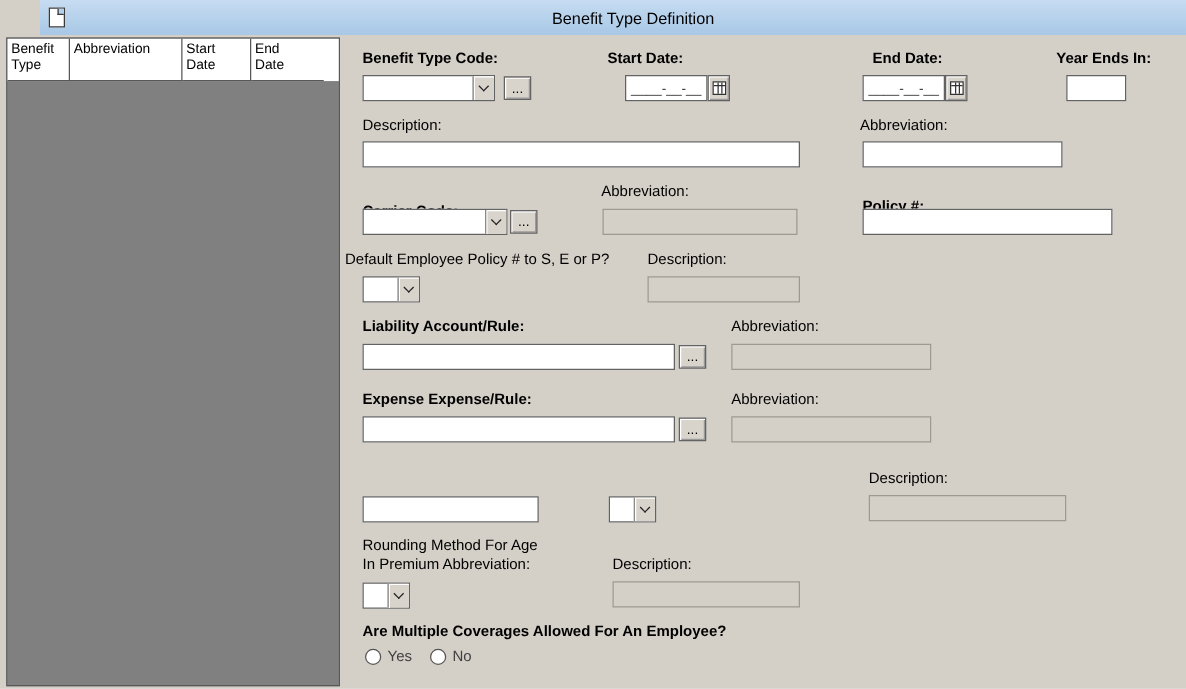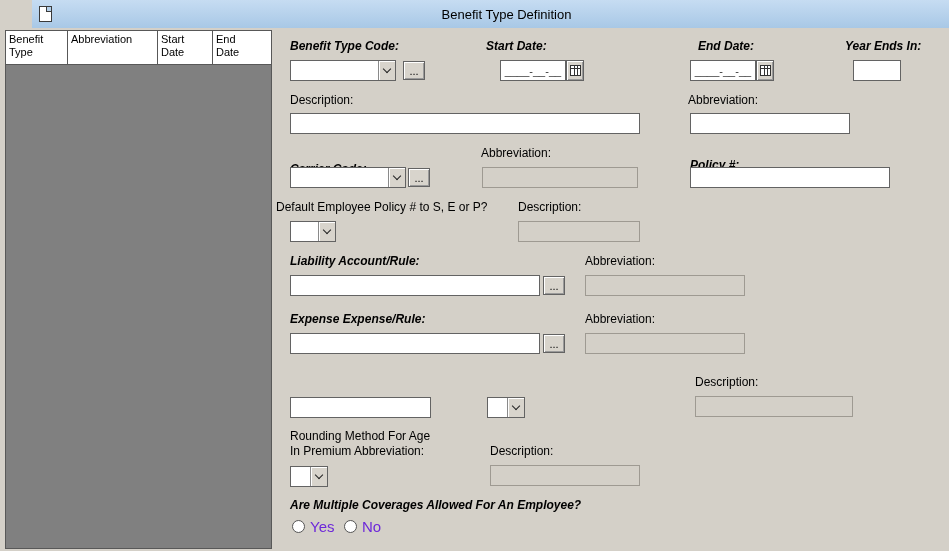--- a/index.html
+++ b/index.html
@@ -12,56 +12,56 @@
   .doc-icon::after{content:"";position:absolute;right:0;top:0;width:4px;height:4px;background:#b5d0ea;
     border-left:1px solid #3a3a3a;border-bottom:1px solid #3a3a3a;}
   .grid{position:absolute;left:5px;top:30px;width:267px;height:519px;background:#808080;
     border:1px solid #585858;box-sizing:border-box;display:flex;flex-direction:column;}
   .grid-header{display:flex;background:#fff;flex:0 0 34px;}
   .grid-header .cell{box-sizing:border-box;border-right:1px solid #585858;border-bottom:1px solid #585858;
     padding:2px 3px;font-size:11px;line-height:13px;height:34px;word-spacing:100px;overflow:hidden;color:#000;}
   .grid-header .cell:last-child{border-right:none;}
   .grid-body{flex:1;background:#808080;}
   .lbl{position:absolute;font-size:12px;line-height:14px;color:#000;white-space:nowrap;}
-  .b{font-weight:bold;font-style:italic;}
+  .b{font-weight:bold;}
   .tb{position:absolute;height:21px;background:#fff;border:1px solid #636363;box-sizing:border-box;
     font-family:inherit;font-size:12px;padding:0 3px;color:#222;}
   .tb.gray{background:#d4d0c8;border-color:#9e9a92;color:#444;}
   .combo{position:absolute;height:21px;background:#fff;border:1px solid #636363;box-sizing:border-box;display:flex;}
   .combo .val{flex:1;font-size:12px;padding:2px 3px;overflow:hidden;white-space:nowrap;}
   .combo .arrow{width:16px;background:#d8d4cc;border-left:1px solid #8a8a8a;display:flex;
     align-items:center;justify-content:center;box-shadow:inset 1px 1px 0 #fff;}
   .chev{width:5px;height:5px;border-right:1px solid #222;border-bottom:1px solid #222;
     transform:rotate(45deg);margin-top:-3px;}
   .pushbtn{position:absolute;box-sizing:border-box;background:#d8d4cc;border:1px solid #636363;
     box-shadow:inset 1px 1px 0 #fff, inset -1px -1px 0 #9a9a9a;font-size:11px;text-align:center;
     font-family:inherit;padding:0;cursor:default;color:#000;}
   .dots{width:22px;height:19px;line-height:14px;}
   .calbtn{width:18px;height:21px;display:flex;align-items:center;justify-content:center;}
   .cal-glyph{width:9px;height:9px;border:1px solid #333;background:
     linear-gradient(#333,#333) 0 2px/9px 1px no-repeat,
     linear-gradient(#333,#333) 3px 0/1px 9px no-repeat,
     linear-gradient(#333,#333) 6px 0/1px 9px no-repeat,#fff;}
-  .radio{position:absolute;display:flex;align-items:center;font-size:15px;color:#6d28d9;justify-content:space-between;}
+  .radio{position:absolute;display:flex;align-items:center;font-size:12px;color:#404040;justify-content:space-between;}
   .radio .circ{width:11px;height:11px;border-radius:50%;border:1px solid #555;background:#fff;margin-right:5px;}
   .datein{font-size:11px;text-align:center;color:#333;}
 </style>
 </head>
 <body>
 
 <div id="window">
 
   <div class="titlebar">
     <span class="doc-icon"></span>
     <span>Benefit Type Definition</span>
   </div>
 
   <div class="grid">
     <div class="grid-header">
-      <div class="cell" style="width:62px">Benefit Type</div>
+      <div class="cell" style="width:50px">Benefit Type</div>
       <div class="cell" style="width:90px">Abbreviation</div>
       <div class="cell" style="width:55px">Start Date</div>
       <div class="cell" style="width:58px">End Date</div>
     </div>
     <div class="grid-body"></div>
   </div>
 
   <div class="lbl b" style="left:290px;top:39px">Benefit Type Code:</div>
   <div class="lbl b" style="left:486px;top:39px">Start Date:</div>
   <div class="lbl b" style="left:698px;top:39px">End Date:</div>

